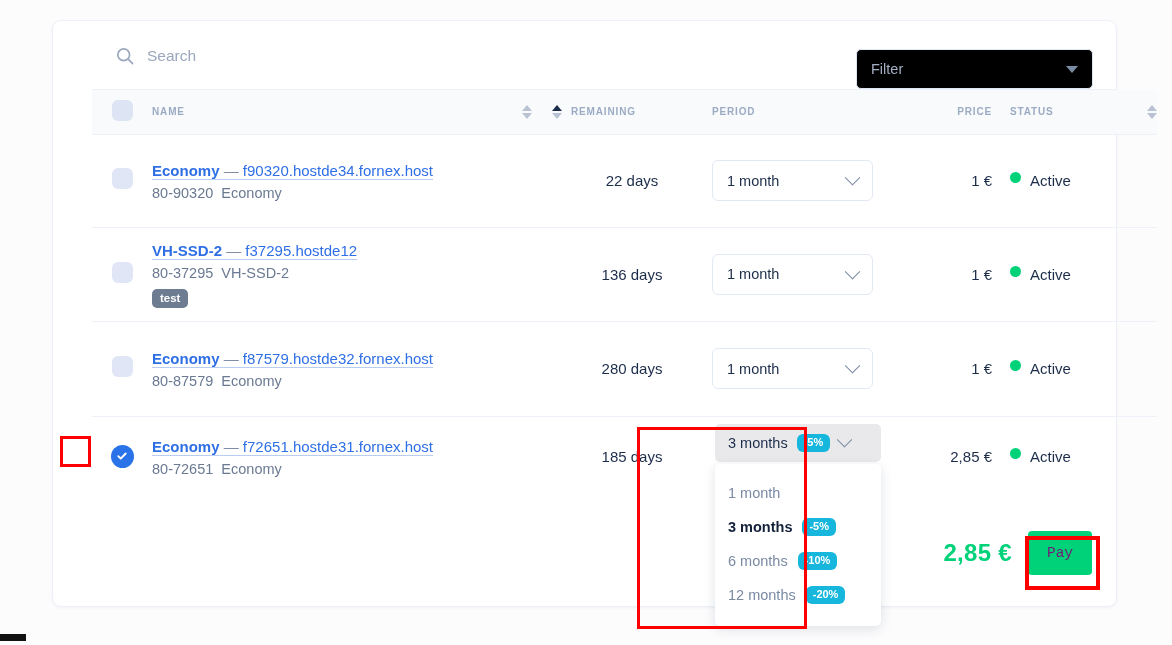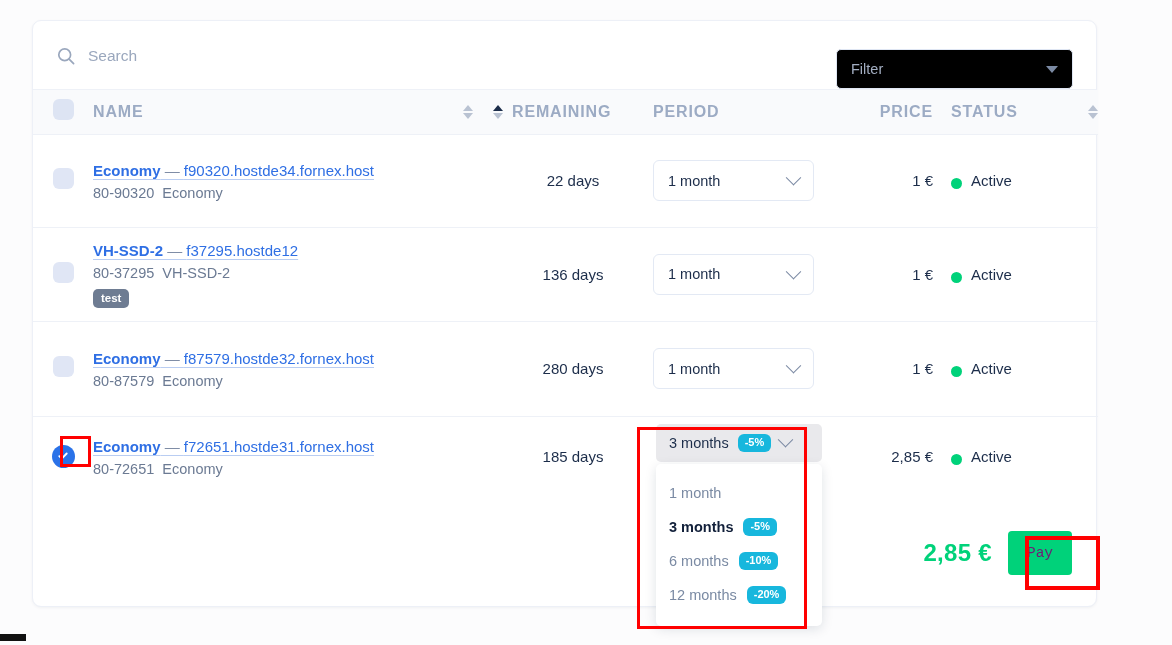--- a/index.html
+++ b/index.html
@@ -7,26 +7,27 @@
     width: 1172px; height: 645px;
     background: #fbfbfc;
     font-family: "Liberation Sans", sans-serif;
     overflow: hidden;
   }
   .page { position: relative; width: 1172px; height: 645px; background: #fcfcfd; }
 
   
   .card {
     position: absolute;
-    left: 32px; top: 20px;
+    left: 52px; top: 20px;
     width: 1065px; height: 587px;
     background: #ffffff;
     border-radius: 9px;
     border: 1px solid #edf0f7;
     box-shadow: 0 1px 3px rgba(18,38,63,.05);
+    padding-left: 39px;
   }
 
   
   .toolbar {
     position: relative;
     height: 69px;
     border-bottom: 1px solid #eef1f7;
   }
   .search-wrap {
     position: absolute; left: 24px; top: 0; height: 69px;
@@ -53,21 +54,21 @@
     width: 0; height: 0;
     border-left: 6px solid transparent;
     border-right: 6px solid transparent;
     border-top: 7px solid #7b8aa3;
   }
 
   
   table { width: 100%; border-collapse: collapse; table-layout: fixed; }
   thead tr { background: #f9fafc; height: 44px; }
   thead th {
-    font-size: 16px; letter-spacing: .85px; font-weight: bold;
+    font-size: 10px; letter-spacing: .85px; font-weight: bold;
     color: #9cabc4; text-transform: uppercase;
     border-bottom: 1px solid #eef1f7;
     padding: 0; vertical-align: middle;
   }
   .th-check { width: 60px; }
   .th-name  { width: 400px; text-align: left; padding-left: 0 !important; }
   .th-rem   { width: 160px; text-align: center; }
   .th-per   { width: 175px; text-align: left; }
   .th-price { width: 105px; text-align: right; }
   .th-status{ width: 165px; text-align: left; padding-left: 18px !important; }
@@ -129,21 +130,21 @@
   .badge-test {
     display: inline-block; margin-top: 8px;
     background: #6e7c92; color: #fff;
     font-size: 11.5px; font-weight: bold;
     padding: 3px 8px 4px; border-radius: 5px;
   }
 
   .rem-cell { text-align: center; font-size: 15px; color: #1c2d4a; }
   .price-cell { text-align: right; font-size: 15px; color: #1c2d4a; padding-right: 0; }
   .status-cell { padding-left: 18px; }
-  .status-inner-cell { display: flex; align-items: flex-end; gap: 9px; }
+  .status-inner-cell { display: flex; align-items: flex-start; gap: 9px; }
   .dot-green { width: 11px; height: 11px; border-radius: 50%; background: #00d27a; }
   .status-text { font-size: 15px; color: #1c2d4a; }
 
   
   .period-cell { position: relative; }
   .sel {
     width: 161px; height: 41px;
     border: 1px solid #e3e9f4; border-radius: 6px; background: #fff;
     display: flex; align-items: center; padding: 0 14px;
     font-size: 14.5px; color: #1c2d4a; cursor: pointer;

